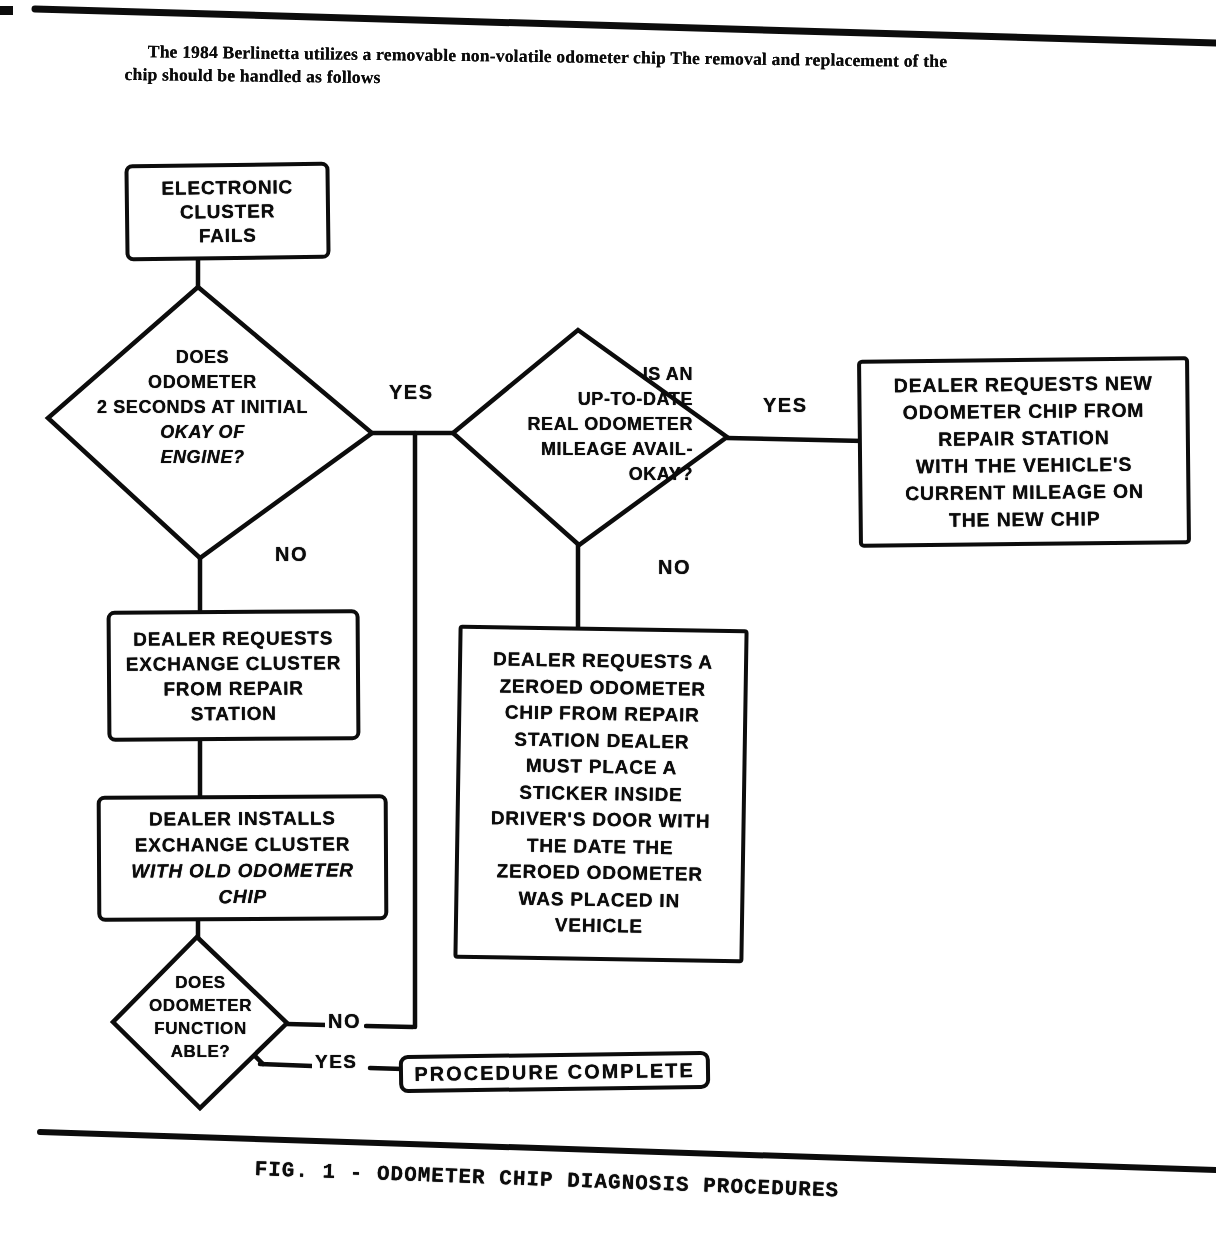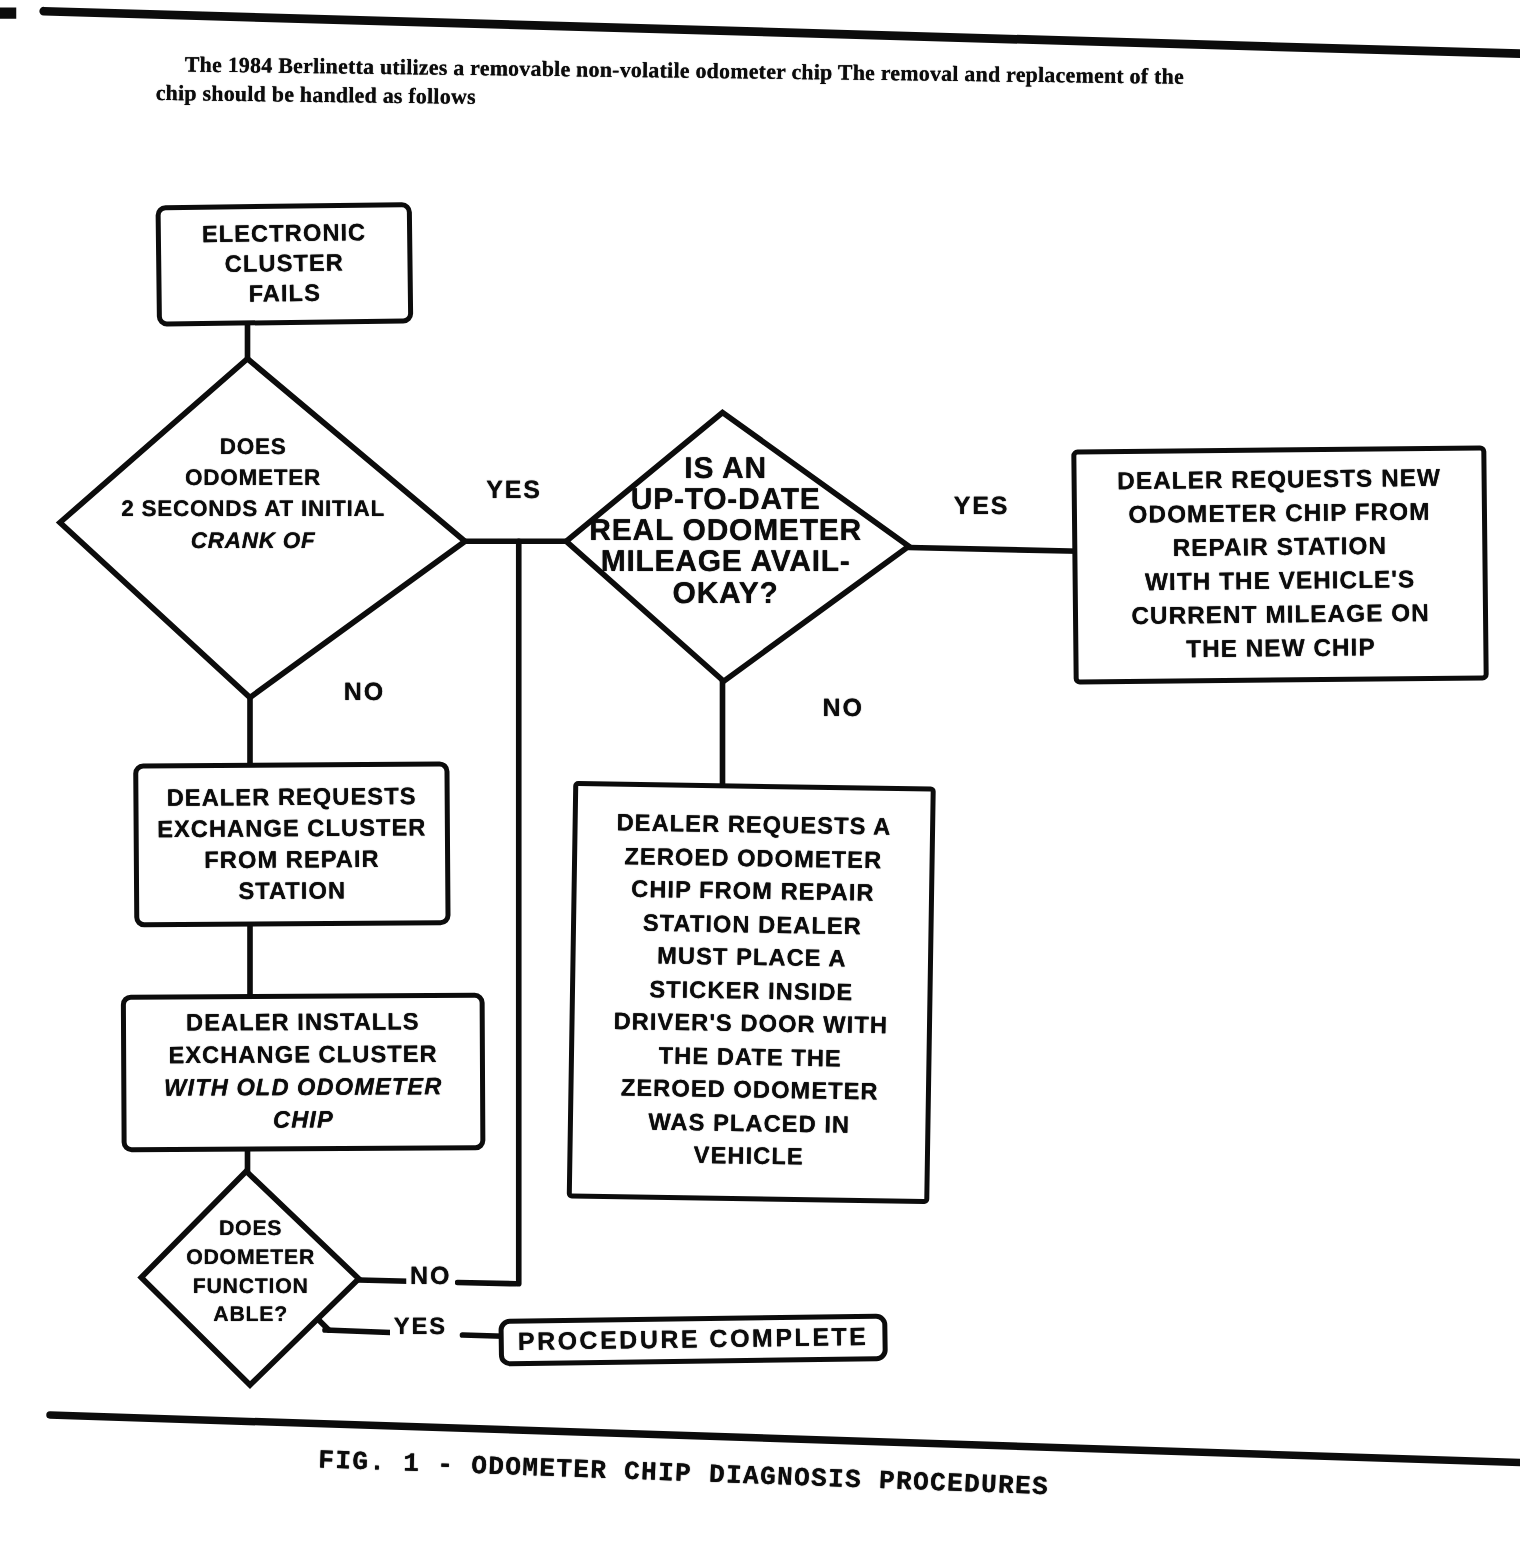--- a/index.html
+++ b/index.html
@@ -52,21 +52,21 @@
   .node-install .tl:nth-child(n+3) { font-style:italic; }
 
   
   .dtext {
     position:absolute; z-index:3; text-align:center;
     font-weight:700; letter-spacing:0.6px;
     text-shadow:0 0 0.7px var(--ink);
   }
   .dtext-1 { left:70px;  top:345px; width:265px; font-size:18px; line-height:25px; }
   .dtext-1 .tl:nth-child(n+4) { font-style:italic; }
-  .dtext-2 { left:468px; top:362px; width:225px; font-size:24px; line-height:25px; }
+  .dtext-2 { left:468px; top:362px; width:225px; font-size:18px; line-height:25px;text-align:right; }
   .dtext-3 { left:128px; top:971px; width:145px; font-size:17px; line-height:23px; }
 
   
   .elabel {
     position:absolute; z-index:4;
     font-weight:700; font-size:20px; letter-spacing:1.5px;
     text-shadow:0 0 0.8px var(--ink);
     background:var(--paper); padding:0 3px;
   }
   .el-d1yes { left:386px; top:381px; }
@@ -169,21 +169,22 @@
     </div>
 
   <div class="node node-complete">
     <div class="tl">PROCEDURE COMPLETE</div>
   </div>
 
   <div class="dtext dtext-1">
       <div class="tl">DOES</div>
       <div class="tl">ODOMETER</div>
       <div class="tl">2 SECONDS AT INITIAL</div>
-      <div class="tl">CRANK OF</div>
+      <div class="tl">OKAY OF</div>
+      <div class="tl">ENGINE?</div>
     </div>
 
   <div class="dtext dtext-2">
       <div class="tl">IS AN</div>
       <div class="tl">UP-TO-DATE</div>
       <div class="tl">REAL ODOMETER</div>
       <div class="tl">MILEAGE AVAIL-</div>
       <div class="tl">OKAY?</div>
     </div>
 

